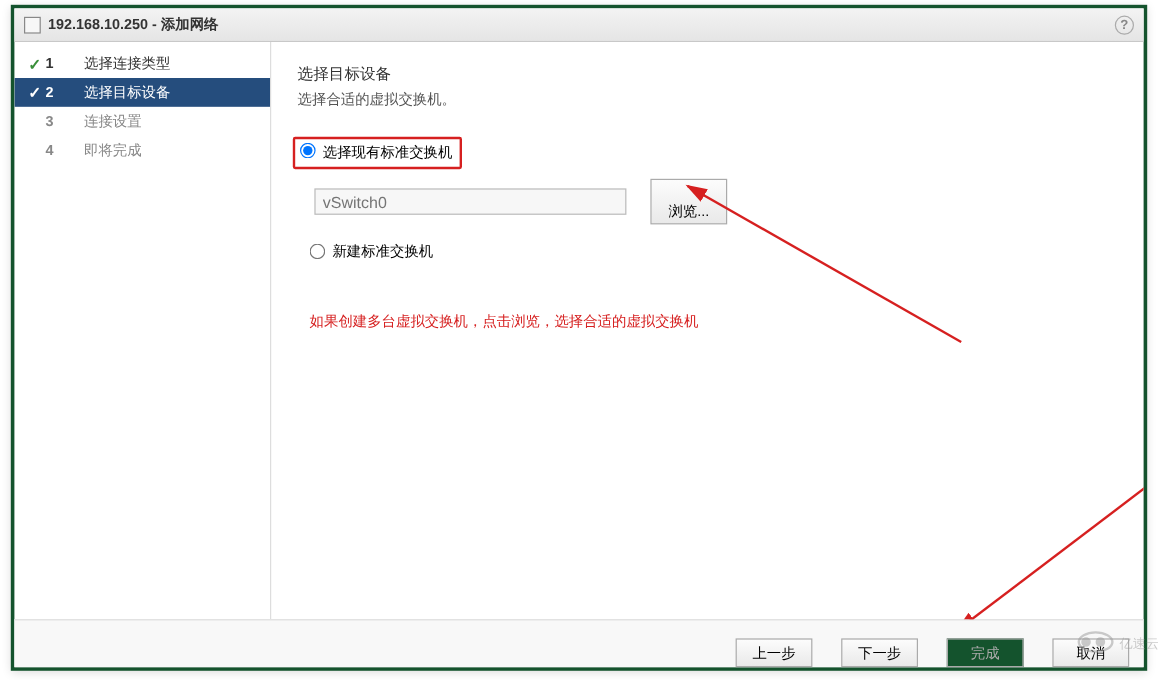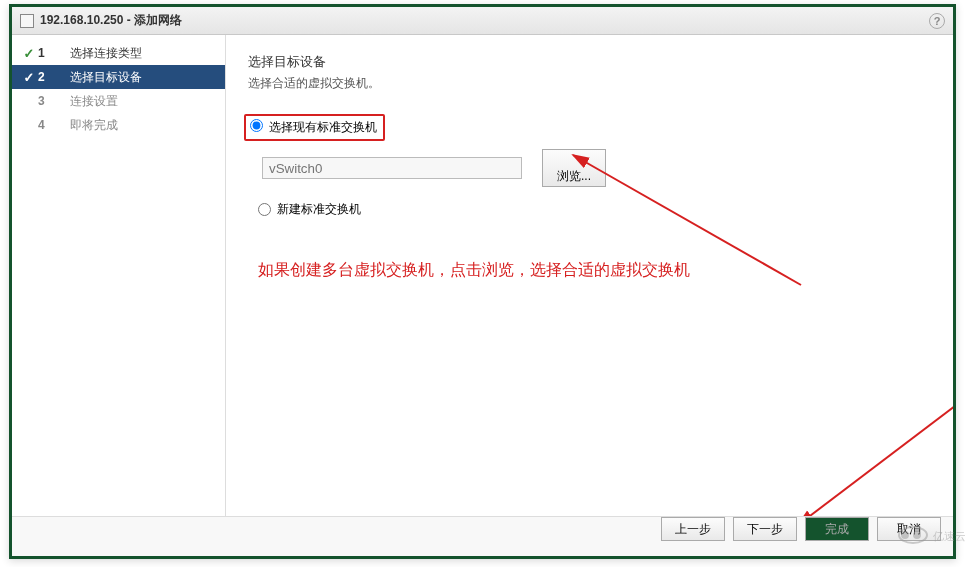--- a/index.html
+++ b/index.html
@@ -129,40 +129,40 @@
     }
     .new-switch-row {
       margin-left: 10px;
       display: flex;
       align-items: center;
     }
     .annotation {
       position: absolute;
       left: 32px; top: 225px;
       color: #d62020;
-      font-size: 16px;
+      font-size: 12px;
       font-family: Liberation Serif, serif;
     }
     .arrow1 {
       position: absolute;
       left: 295px; top: 112px;
       pointer-events: none;
     }
     .arrow2 {
       position: absolute;
       left: 560px; top: 350px;
       pointer-events: none;
     }
     .footer {
       height: 40px;
       border-top: 1px solid #ddd;
       display: flex;
-      align-items: flex-start;
+      align-items: flex-end;
       justify-content: flex-end;
-      gap: 8px;
+      gap: 24px;
       padding: 0 12px;
       background: #f8f8f8;
     }
     .footer button {
       height: 24px;
       min-width: 64px;
       padding: 0 12px;
       background: linear-gradient(#fcfcfc,#e9e9e9);
       border: 1px solid #aaa;
       cursor: pointer;

